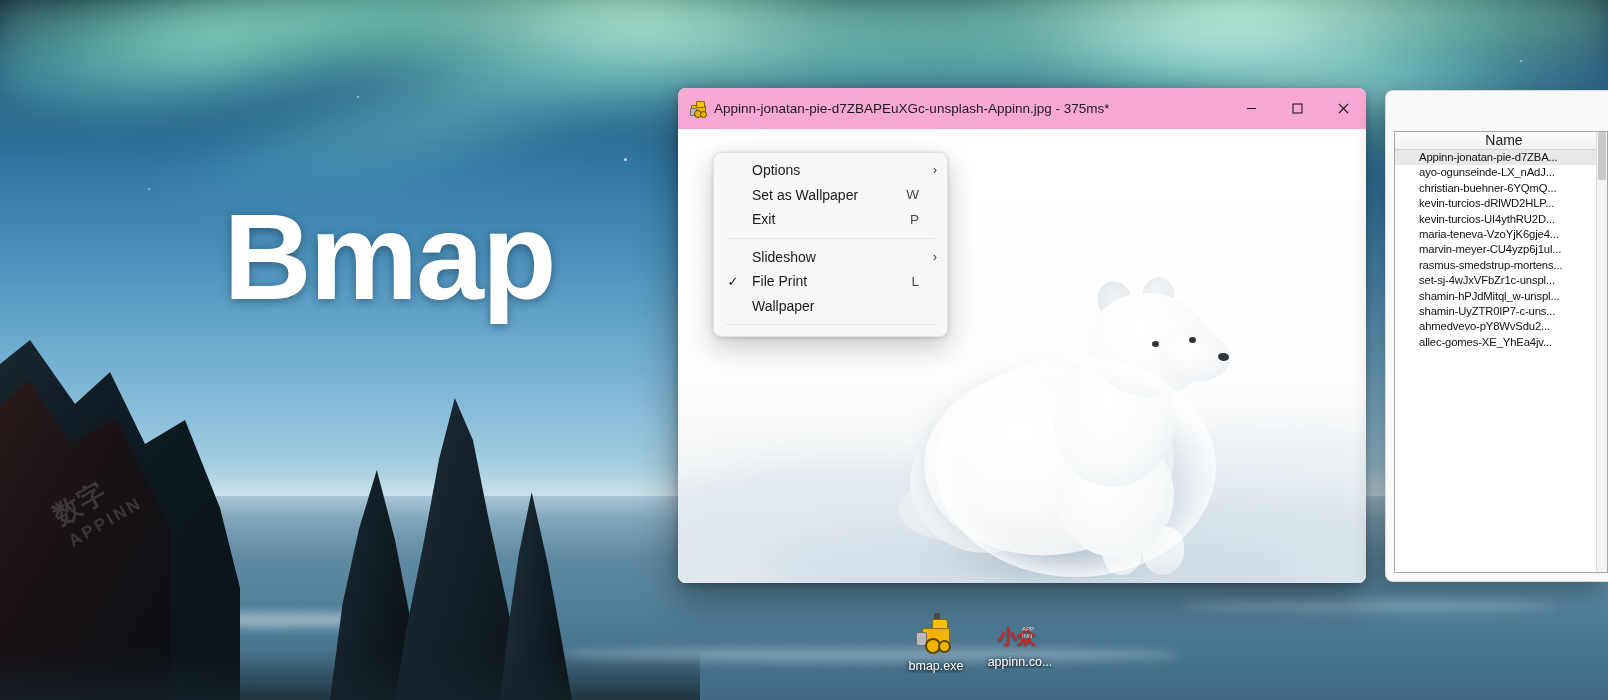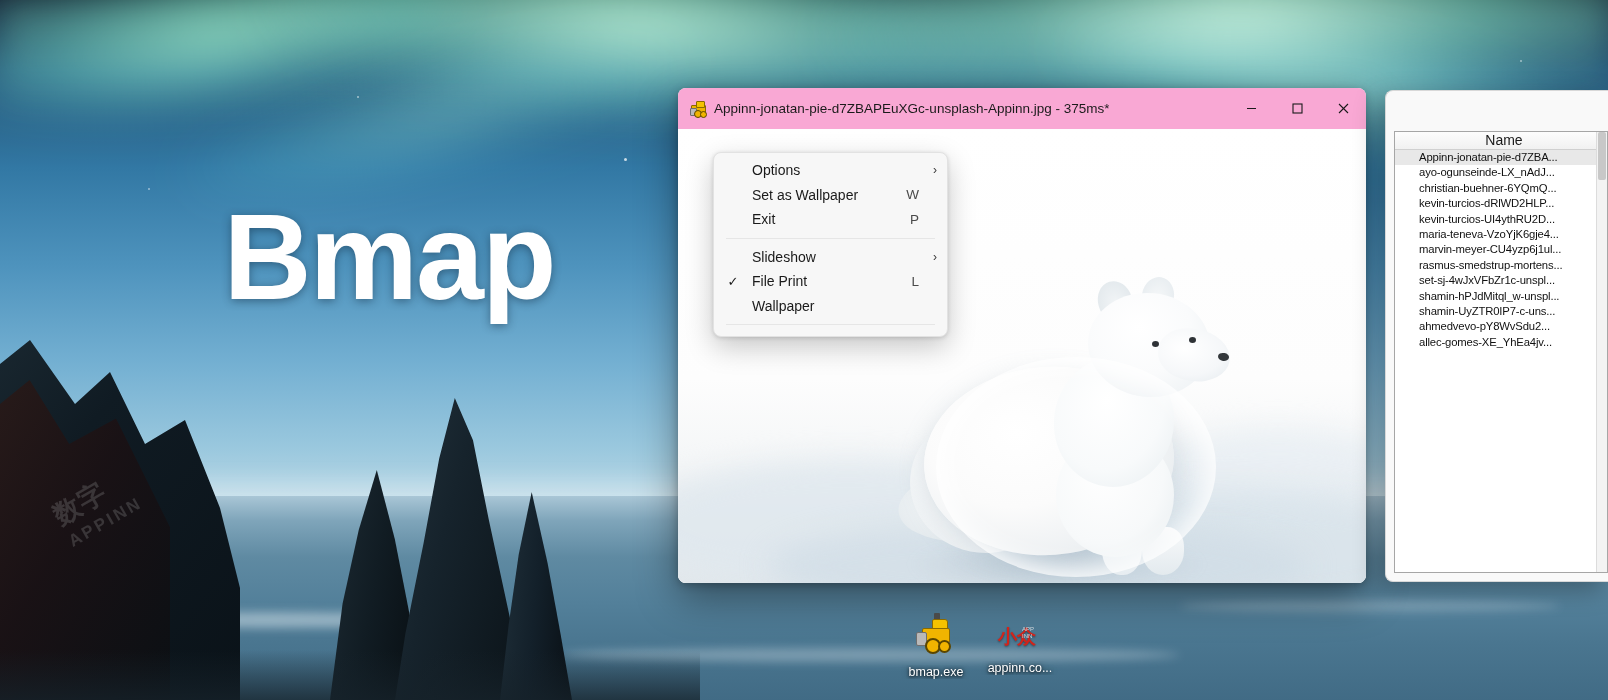--- a/index.html
+++ b/index.html
@@ -171,21 +171,21 @@
   .fl-row{height:15.4px;line-height:15.4px;font-size:11.3px;color:#111;
       padding-left:24px;white-space:nowrap;overflow:hidden;
       font-family:"Liberation Sans",sans-serif;letter-spacing:-.15px;}
   .fl-row.sel{background:#e8e8e8;}
   .fl-scroll{position:absolute;right:0;top:0;width:10px;height:100%;background:#f3f3f3;border-left:1px solid #dcdcdc;}
   .fl-thumb{position:absolute;left:1px;top:0;width:8px;height:48px;background:#c8c8c8;border-radius:2px;}
 
   
   .dicon{position:absolute;width:96px;text-align:center;}
   .dicon .glyph{width:44px;height:44px;margin:0 auto;position:relative;}
-  .dicon .lbl{margin-top:9px;font-size:12.5px;color:#fff;
+  .dicon .lbl{margin-top:3px;font-size:12.5px;color:#fff;
       text-shadow:0 1px 3px rgba(0,0,0,.85),0 0 6px rgba(0,0,0,.6);
       white-space:nowrap;overflow:hidden;font-family:"Liberation Sans",sans-serif;}
   #icon-bmap{left:888px;top:612px;}
   #icon-appinn{left:972px;top:616px;}
 
   
   .bd{position:absolute;}
   .bd-body{left:8px;top:16px;width:26px;height:13px;background:#f0b400;border:1px solid #8a6a00;border-radius:2px;}
   .bd-cab{left:18px;top:7px;width:14px;height:11px;background:#f4c200;border:1px solid #8a6a00;border-radius:2px 3px 0 0;}
   .bd-stack{left:20px;top:1px;width:6px;height:7px;background:#4a4a4a;border-radius:1px;}

